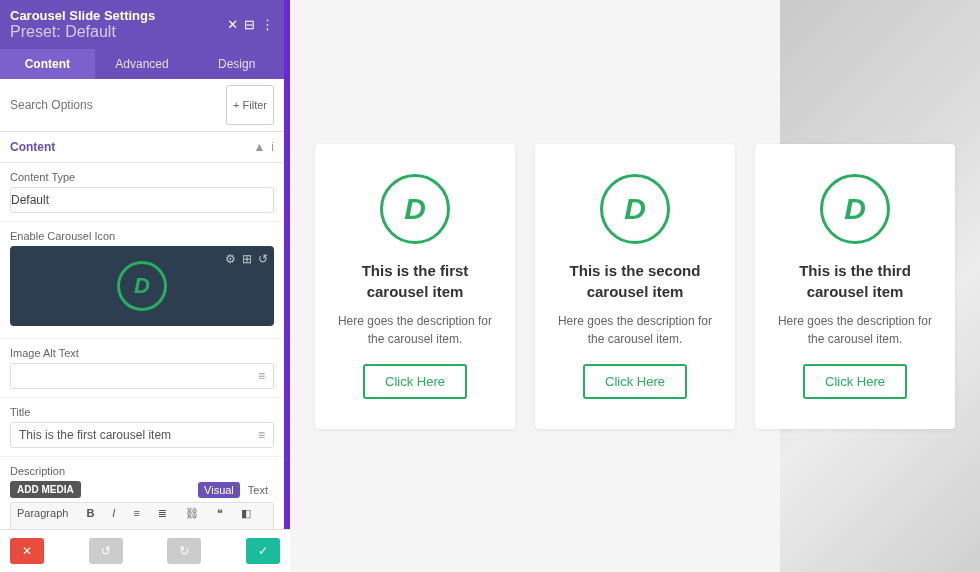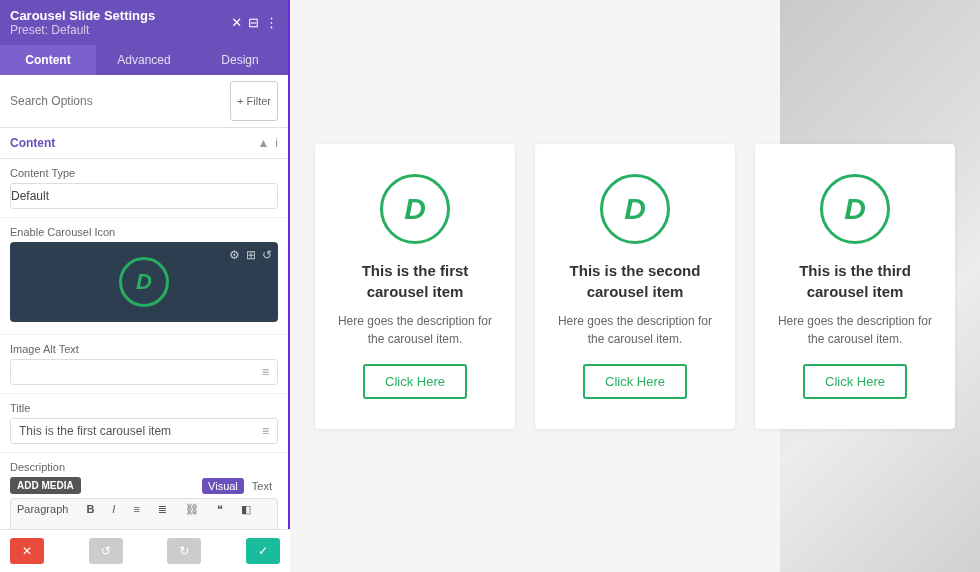--- a/index.html
+++ b/index.html
@@ -1,23 +1,23 @@
 <!DOCTYPE html>
 <html><head>
   <meta charset="utf-8">
   <style>
     * { box-sizing: border-box; margin: 0; padding: 0; }
     body { font-family: -apple-system, BlinkMacSystemFont, 'Segoe UI', sans-serif; font-size: 13px; background: #f0f0f0; display: flex; width: 980px; height: 572px; overflow: hidden; }
 
     
-    .left-panel { width: 290px; height: 564px; background: #fff; display: flex; flex-direction: column; flex-shrink: 0; border-right: 2px solid #6d28d9; overflow: hidden; }
+    .left-panel { width: 290px; height: 564px; background: #fff; display: flex; flex-direction: column; flex-shrink: 0; border-right: 6px solid #6d28d9; overflow: hidden; }
 
     .panel-header { background: #6b4fbb; color: #fff; padding: 8px 10px; display: flex; align-items: center; justify-content: space-between; }
     .panel-header-title { font-size: 13px; font-weight: 600; }
-    .panel-header-sub { font-size: 12px; color: rgba(255,255,255,0.7); }
+    .panel-header-sub { font-size: 16px; color: rgba(255,255,255,0.7); }
     .panel-header-icons { display: flex; gap: 6px; align-items: center; }
     .panel-header-icons span { color: #fff; font-size: 13px; cursor: pointer; }
 
     .panel-tabs { display: flex; background: #6b4fbb; }
     .panel-tab { flex: 1; text-align: center; padding: 8px 4px; font-size: 12px; cursor: pointer; color: rgba(255,255,255,0.8); }
     .panel-tab.active { background: #7c60cc; color: #fff; font-weight: 600; }
 
     .panel-search { display: flex; align-items: center; border-bottom: 1px solid #e0e0e0; padding: 6px 10px; gap: 6px; }
     .panel-search input { flex: 1; border: none; outline: none; font-size: 12px; color: #999; }
     .filter-btn { font-size: 11px; color: #666; border: 1px solid #ccc; border-radius: 3px; padding: 13px 6px; cursor: pointer; }

